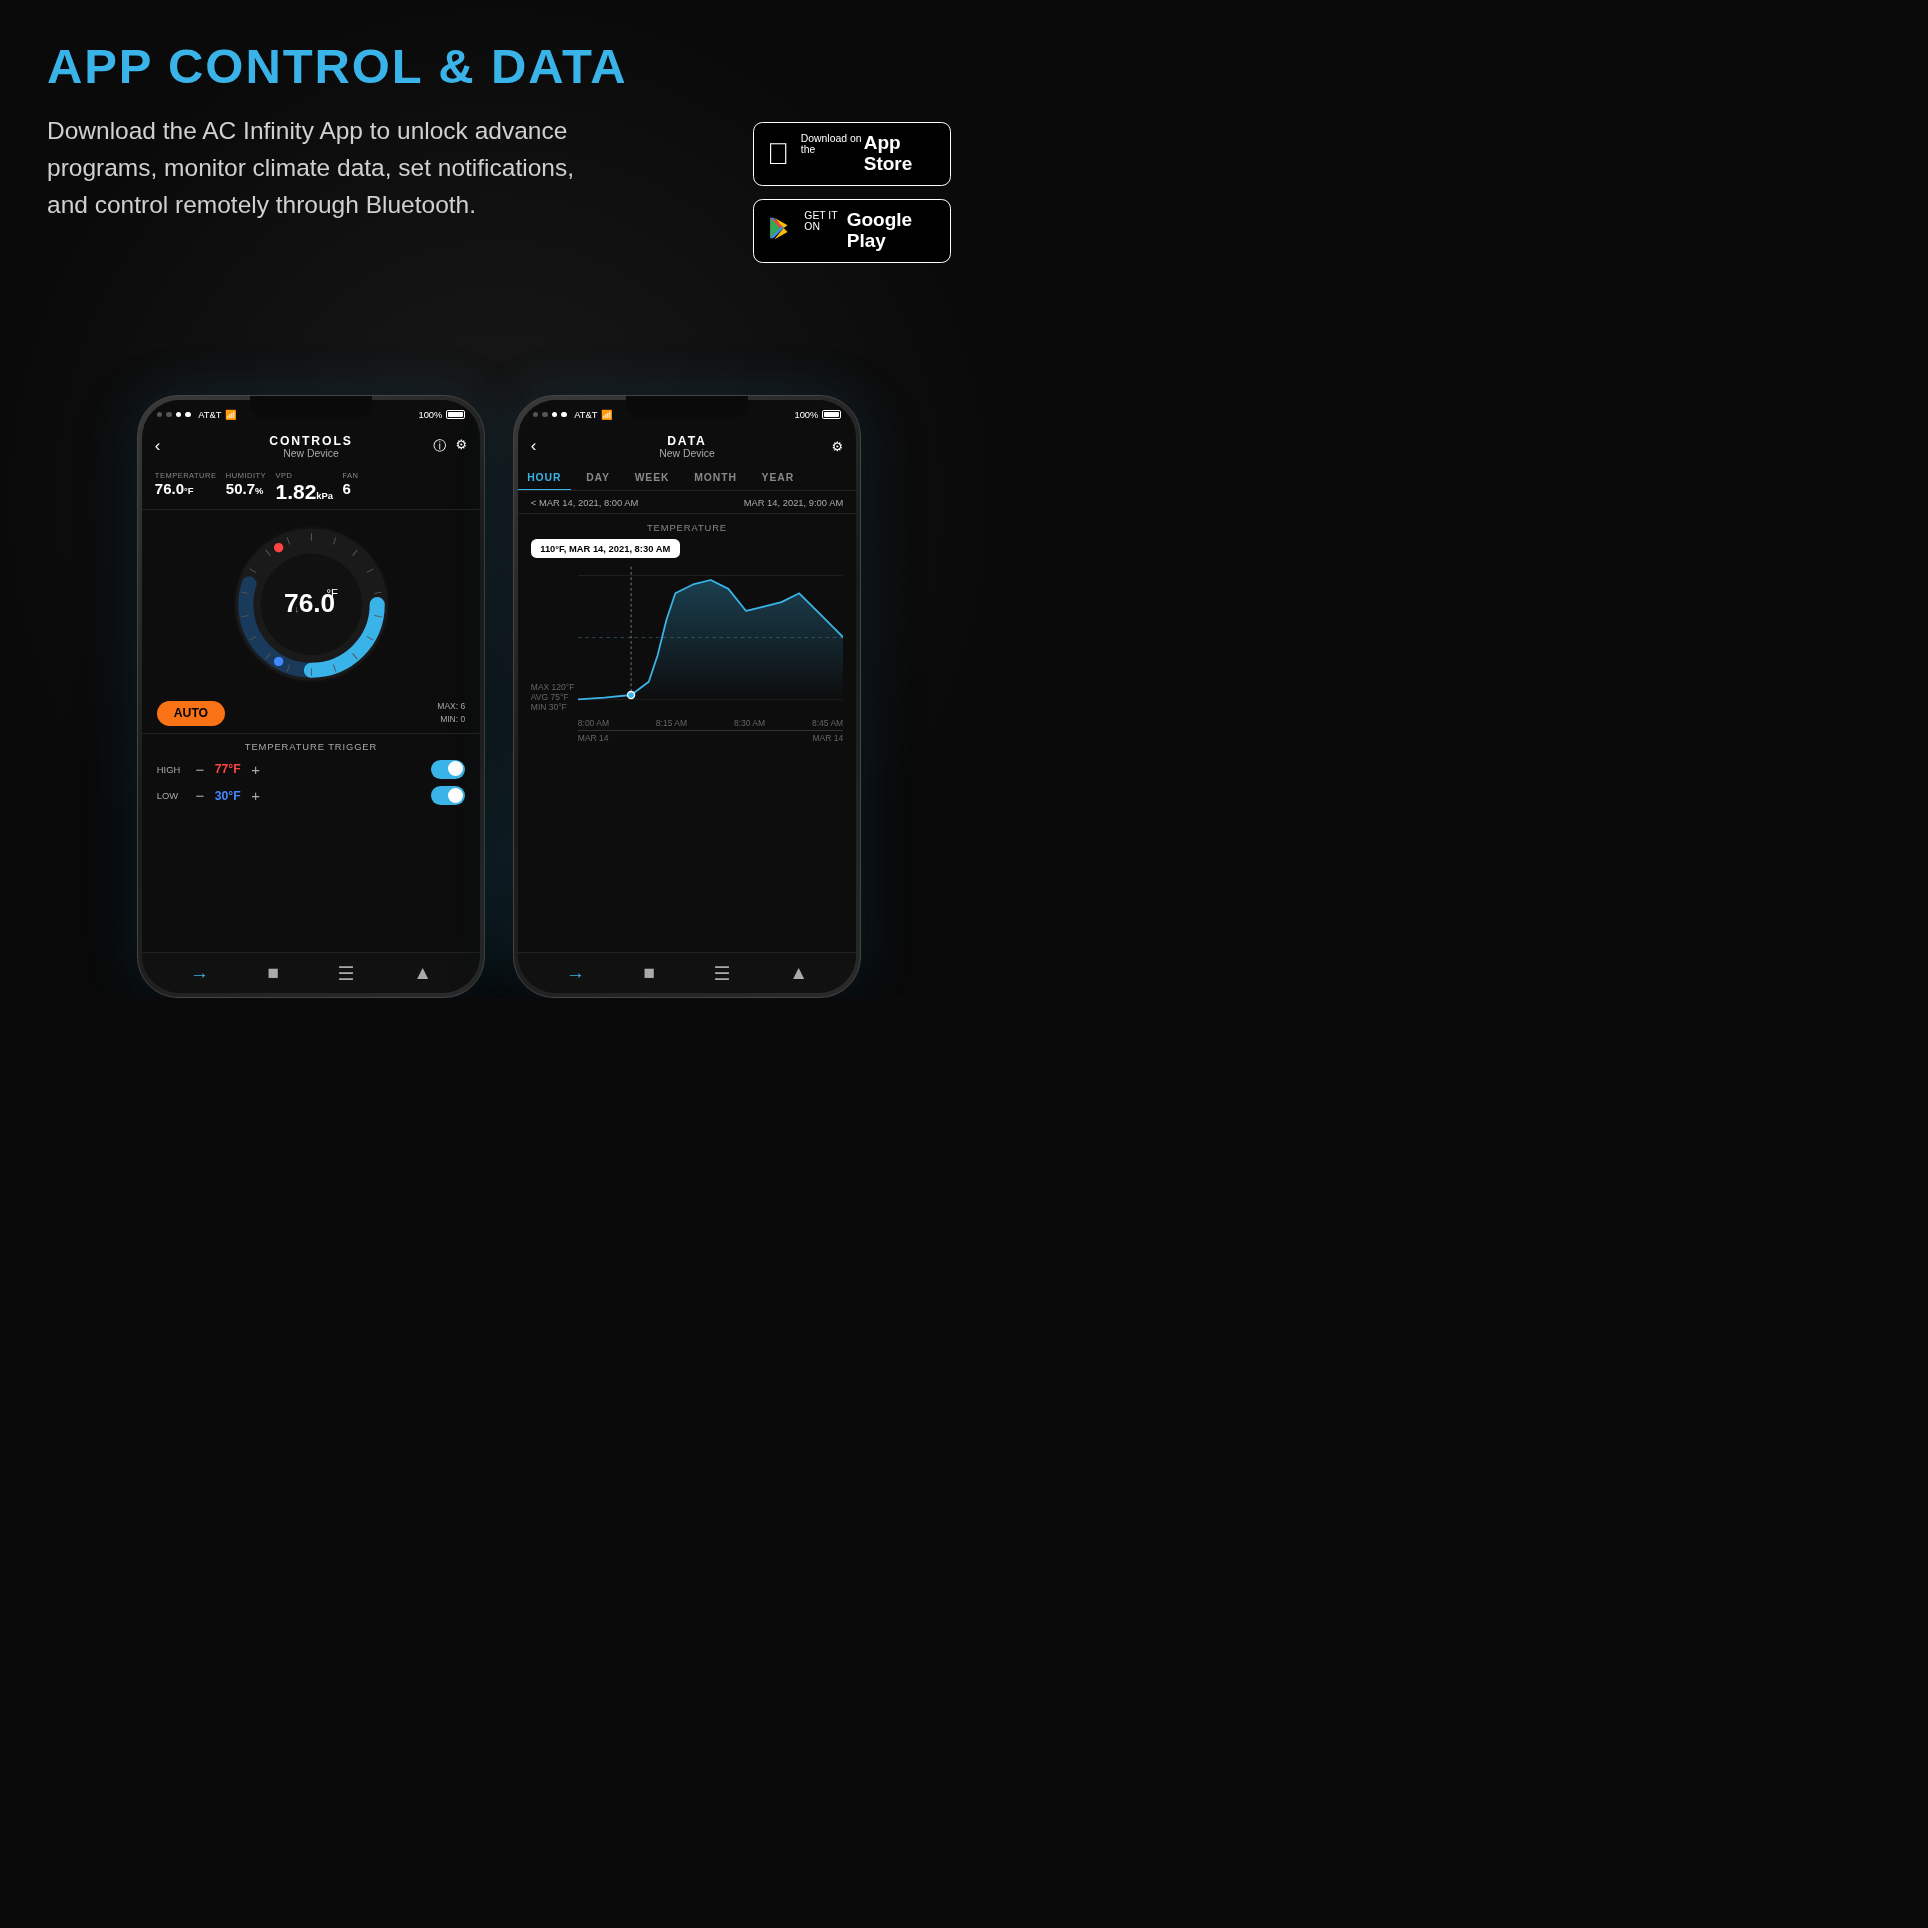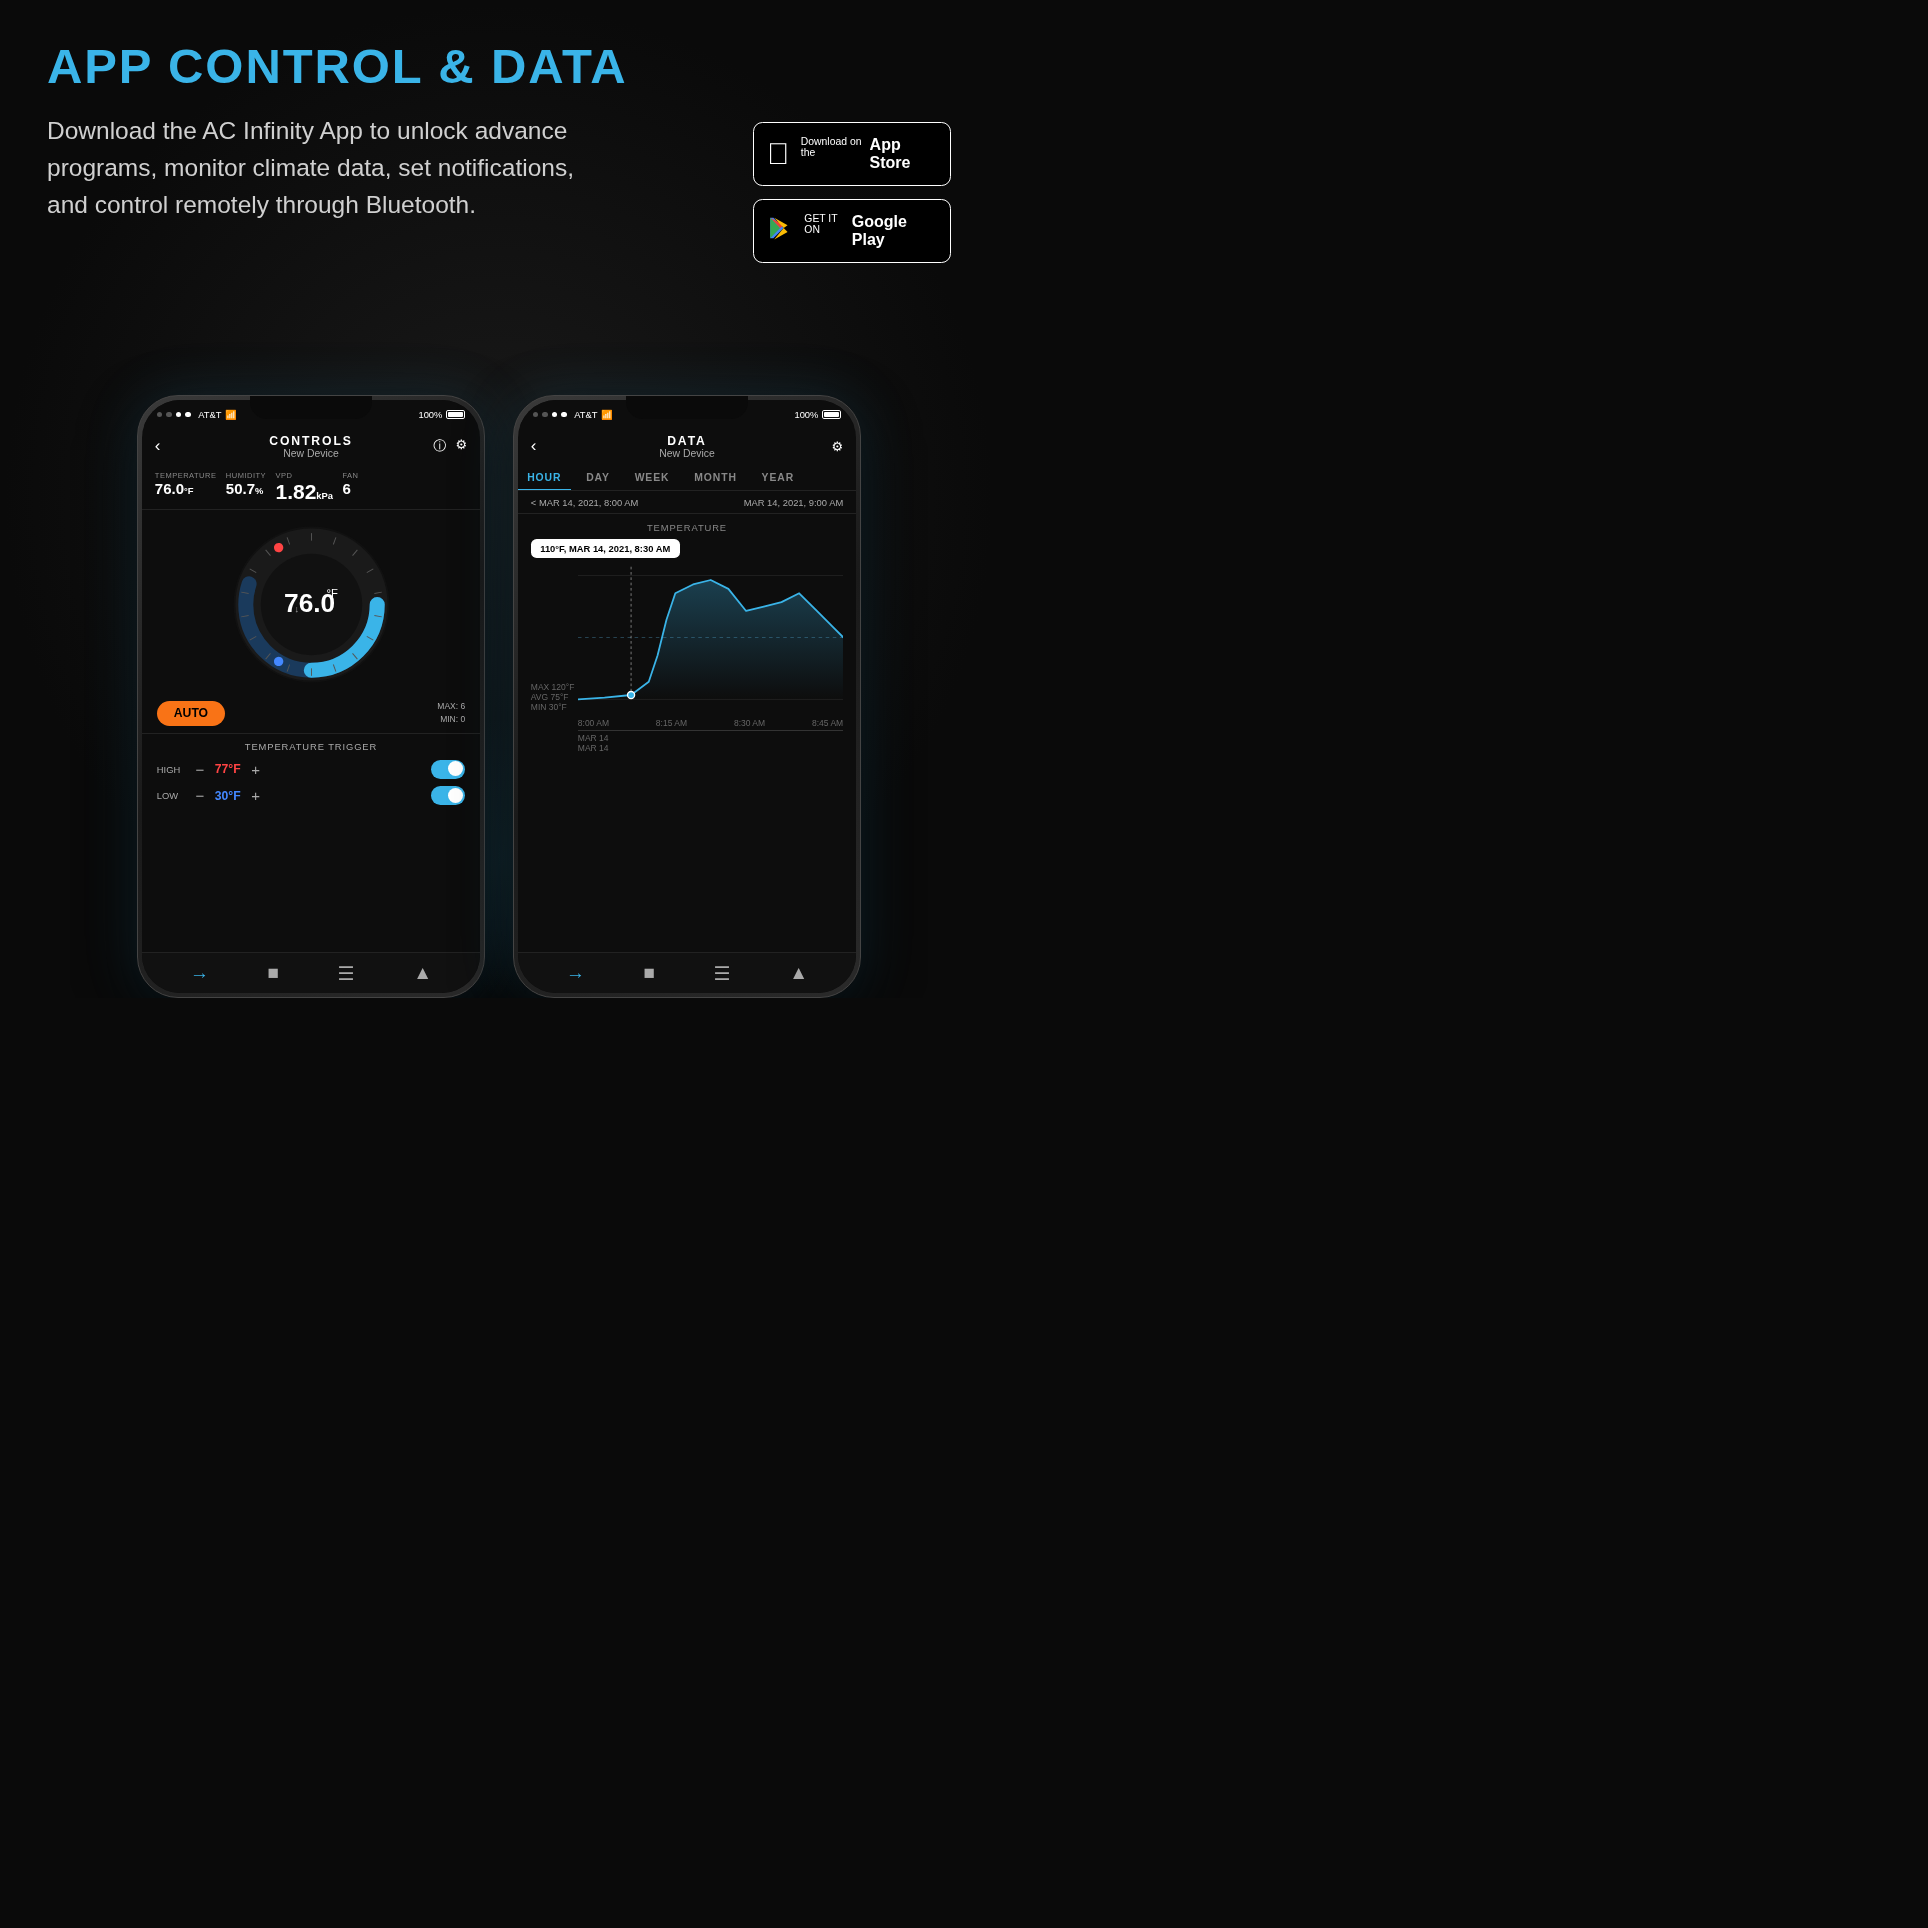--- a/index.html
+++ b/index.html
@@ -72,21 +72,21 @@
       flex-direction: row;
     }
 
     .store-btn-small {
       font-size: 10.4px;
       color: #fff;
       font-weight: 400;
     }
 
     .store-btn-large {
-      font-size: 16px;
+      font-size: 19px;
       color: #fff;
       font-weight: 700;
       line-height: 1.1;
     }
 
     
     .phones-area {
       position: absolute;
       bottom: 0;
       left: 0;
@@ -761,21 +761,21 @@
               </svg>
             </div>
 
             
             <div class="chart-labels" style="margin-left:47px;">
               <span>8:00 AM</span>
               <span>8:15 AM</span>
               <span>8:30 AM</span>
               <span>8:45 AM</span>
             </div>
-            <div class="chart-dates" style="margin-left:47px;flex-direction:column;">
+            <div class="chart-dates" style="margin-left:47px;">
               <span>MAR 14</span>
               <span>MAR 14</span>
             </div>
           </div>
 
           <div class="bottom-nav">
             <span class="bottom-nav-icon active">→</span>
             <span class="bottom-nav-icon">■</span>
             <span class="bottom-nav-icon">☰</span>
             <span class="bottom-nav-icon">▲</span>

